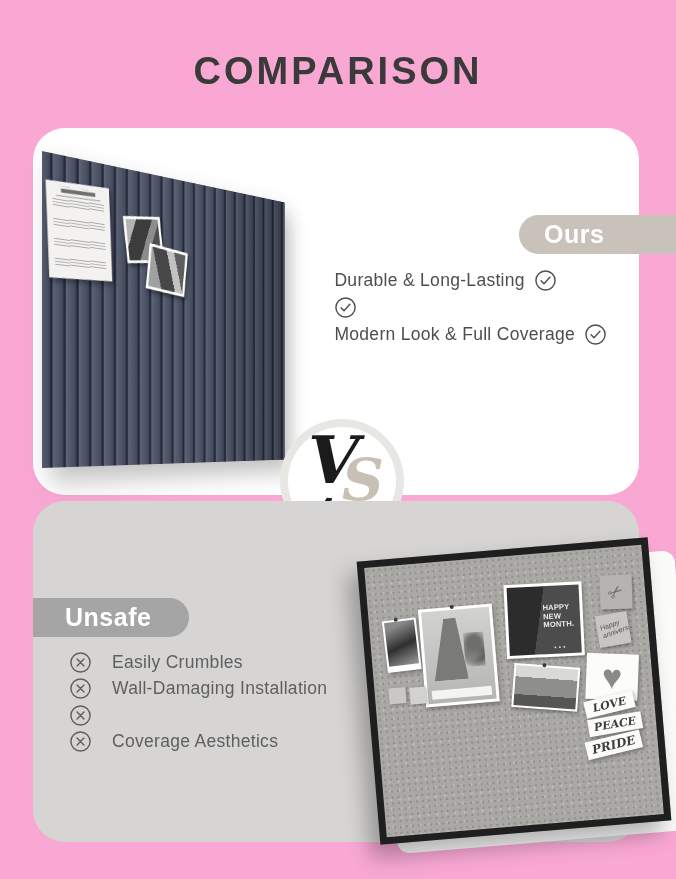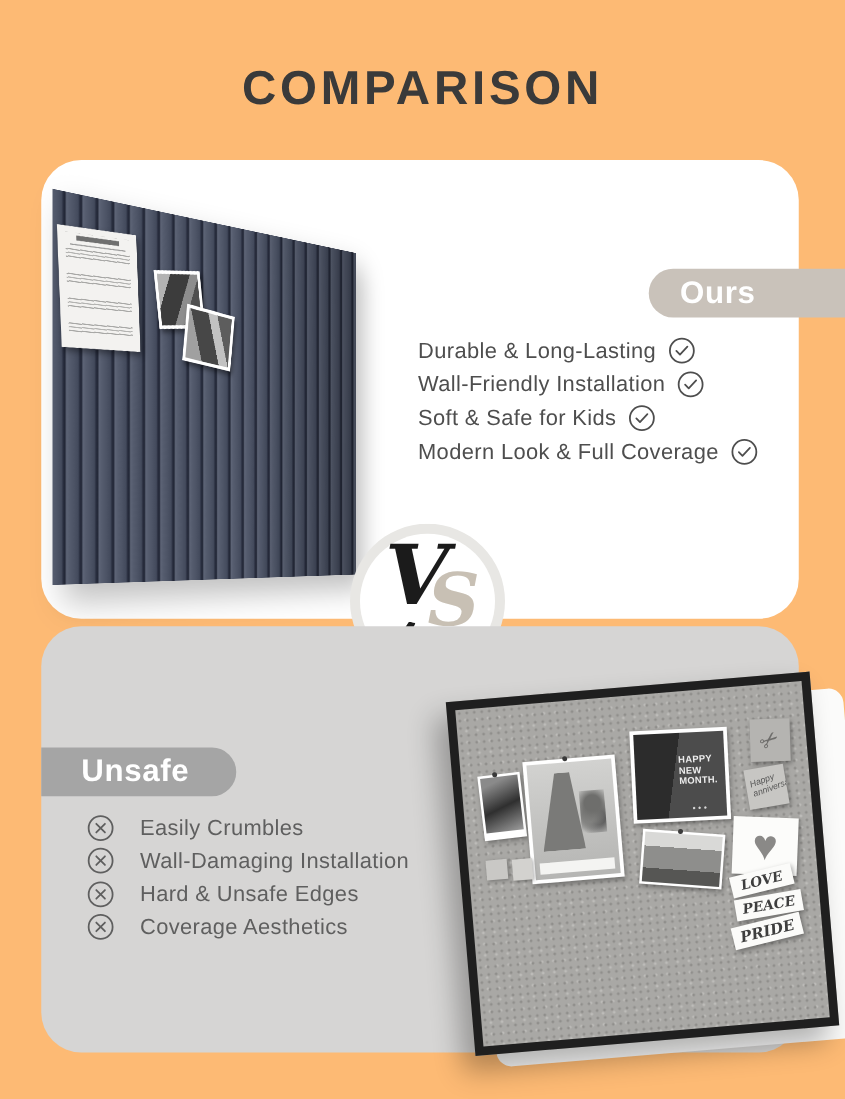--- a/index.html
+++ b/index.html
@@ -1,18 +1,18 @@
 <!DOCTYPE html>
 <html><head>
 <meta charset="utf-8">
 <style>
   html,body{margin:0;padding:0;}
   .canvas{
     position:relative;width:676px;height:879px;overflow:hidden;
-    background:#fdba74;font-family:"Liberation Sans",sans-serif;
+    background:#f9a8d4;font-family:"Liberation Sans",sans-serif;
   }
   
   .page-title{
     position:absolute;top:50px;left:0;width:100%;text-align:center;
     font-size:38px;font-weight:700;letter-spacing:3px;color:#3a3a3a;
   }
   
   .card{position:absolute;border-radius:32px;}
   .card-ours{left:33px;top:128px;width:606px;height:367px;background:#ffffff;}
   .card-others{left:33px;top:501px;width:606px;height:341px;background:#d6d5d4;}
@@ -171,28 +171,20 @@
 
   <div class="features">
     <div class="feature-row">
       <span>Durable &amp; Long-Lasting</span>
       <svg class="icon-svg" width="23" height="23" viewBox="0 0 24 24">
           <circle cx="12" cy="12" r="10" fill="none" stroke="#4e4e4e" stroke-width="1.5"></circle>
           <path d="M7.4 12.3l3 3 6.2-6.6" fill="none" stroke="#4e4e4e" stroke-width="1.5" stroke-linecap="round" stroke-linejoin="round"></path>
         </svg>
     </div>
     <div class="feature-row">
-      <span>Wall-Friendly Installation</span>
-      <svg class="icon-svg" width="23" height="23" viewBox="0 0 24 24">
-          <circle cx="12" cy="12" r="10" fill="none" stroke="#4e4e4e" stroke-width="1.5"></circle>
-          <path d="M7.4 12.3l3 3 6.2-6.6" fill="none" stroke="#4e4e4e" stroke-width="1.5" stroke-linecap="round" stroke-linejoin="round"></path>
-        </svg>
-    </div>
-    <div class="feature-row">
-      <span>Soft &amp; Safe for Kids</span>
       <svg class="icon-svg" width="23" height="23" viewBox="0 0 24 24">
           <circle cx="12" cy="12" r="10" fill="none" stroke="#4e4e4e" stroke-width="1.5"></circle>
           <path d="M7.4 12.3l3 3 6.2-6.6" fill="none" stroke="#4e4e4e" stroke-width="1.5" stroke-linecap="round" stroke-linejoin="round"></path>
         </svg>
     </div>
     <div class="feature-row">
       <span>Modern Look &amp; Full Coverage</span>
       <svg class="icon-svg" width="23" height="23" viewBox="0 0 24 24">
           <circle cx="12" cy="12" r="10" fill="none" stroke="#4e4e4e" stroke-width="1.5"></circle>
           <path d="M7.4 12.3l3 3 6.2-6.6" fill="none" stroke="#4e4e4e" stroke-width="1.5" stroke-linecap="round" stroke-linejoin="round"></path>
@@ -227,21 +219,20 @@
           <circle cx="12" cy="12" r="10" fill="none" stroke="#5f5f5f" stroke-width="1.5"></circle>
           <path d="M8.4 8.4l7.2 7.2M15.6 8.4l-7.2 7.2" fill="none" stroke="#5f5f5f" stroke-width="1.5" stroke-linecap="round"></path>
         </svg>
       <span>Wall-Damaging Installation</span>
     </div>
     <div class="drawback-row">
       <svg class="icon-svg" width="23" height="23" viewBox="0 0 24 24">
           <circle cx="12" cy="12" r="10" fill="none" stroke="#5f5f5f" stroke-width="1.5"></circle>
           <path d="M8.4 8.4l7.2 7.2M15.6 8.4l-7.2 7.2" fill="none" stroke="#5f5f5f" stroke-width="1.5" stroke-linecap="round"></path>
         </svg>
-      <span>Hard &amp; Unsafe Edges</span>
     </div>
     <div class="drawback-row">
       <svg class="icon-svg" width="23" height="23" viewBox="0 0 24 24">
           <circle cx="12" cy="12" r="10" fill="none" stroke="#5f5f5f" stroke-width="1.5"></circle>
           <path d="M8.4 8.4l7.2 7.2M15.6 8.4l-7.2 7.2" fill="none" stroke="#5f5f5f" stroke-width="1.5" stroke-linecap="round"></path>
         </svg>
       <span>Coverage Aesthetics</span>
     </div>
   </div>
 

